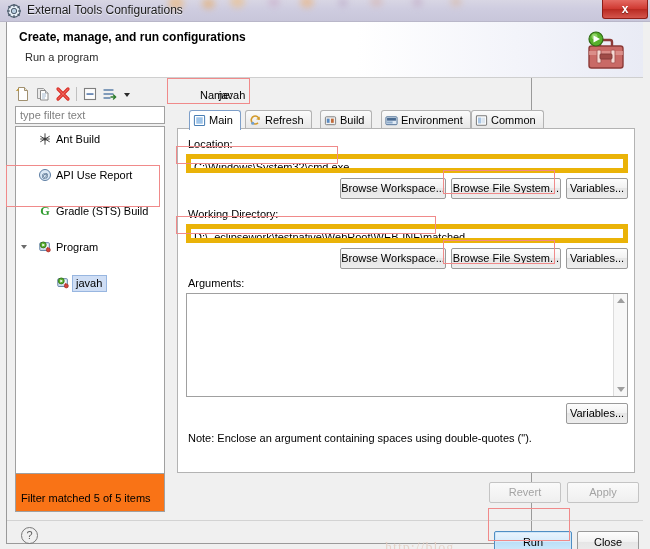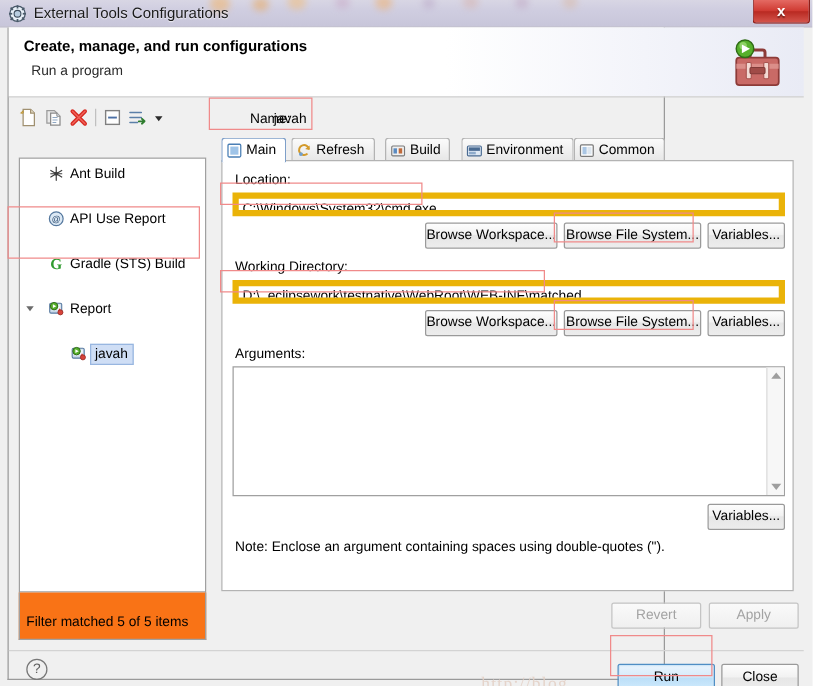--- a/index.html
+++ b/index.html
@@ -155,21 +155,21 @@
     position: absolute; left: 42px; top: 3px; font-size: 11px;
   }
   .annot-cn {
     position: absolute; left: 82px; top: 2px;
     font-size: 12px; color: #e8403a;
     font-family: "DejaVu Sans", sans-serif;
   }
 
   
   .tabs {
-    position: absolute; left: 4px; top: 26px; width: 458px; height: 19px;
+    position: absolute; left: 16px; top: 26px; width: 458px; height: 19px;
   }
   .tab {
     position: absolute; top: 0; height: 19px;
     border: 1px solid #b3b3b3;
     border-bottom: none;
     border-radius: 3px 3px 0 0;
     background: linear-gradient(to bottom, #fbfbfb, #e6e6e6);
     font-size: 11px; line-height: 18px;
     padding-left: 19px; padding-right: 7px;
     cursor: pointer;
@@ -368,20 +368,21 @@
           </svg>
         </div>
 
         <div class="tbtn" style="left:108px;width:12px;">
           <svg viewBox="0 0 12 16" width="12" height="16">
             <path d="M3 7 L9 7 L6 11 Z" fill="#2b2b2b"></path>
           </svg>
         </div>
       </div>
 
+      <div class="filter-box">type filter text</div>
 
       <div class="tree">
 
         <div class="tree-item" style="top:3px;">
           <svg class="ti-icon" style="left:22px;" viewBox="0 0 16 16">
             <g stroke="#3c3c3c" stroke-width="1.1" stroke-linecap="round">
               <path d="M8 2 v12"></path>
                 <path d="M3 5 l10 6"></path>
                 <path d="M13 5 l-10 6"></path>
               <path d="M3 8 h10"></path>
@@ -409,21 +410,21 @@
         <div class="tree-item expanded" style="top:57px;">
           <span class="ti-arrow"></span>
           <svg class="ti-icon" style="left:22px;" viewBox="0 0 16 16">
             <rect x="2" y="3" width="11" height="9" rx="1.2" fill="#c9d9ea" stroke="#5a7ba1" stroke-width="1"></rect>
             <rect x="3.2" y="4.2" width="8.6" height="5.2" fill="#eef5fb"></rect>
             <circle cx="6" cy="5.6" r="3.4" fill="#57b02c" stroke="#2f6b15" stroke-width=".9"></circle>
             <path d="M4.9 3.9 L8 5.6 L4.9 7.3 Z" fill="#ffffff"></path>
             <path d="M9.5 10 l3 0 l-1.5 -2.4 z" fill="#d8433a"></path>
             <circle cx="11.8" cy="11.3" r="2.3" fill="#d8433a" stroke="#9b2e27" stroke-width=".8"></circle>
           </svg>
-          <span class="ti-label" style="left:40px;">Report</span>
+          <span class="ti-label" style="left:40px;">Program</span>
         </div>
 
         <div class="tree-item" style="top:75px;">
           <svg class="ti-icon" style="left:40px;" viewBox="0 0 16 16">
             <rect x="2" y="3" width="11" height="9" rx="1.2" fill="#c9d9ea" stroke="#5a7ba1" stroke-width="1"></rect>
             <rect x="3.2" y="4.2" width="8.6" height="5.2" fill="#eef5fb"></rect>
             <circle cx="6" cy="5.6" r="3.4" fill="#57b02c" stroke="#2f6b15" stroke-width=".9"></circle>
             <path d="M4.9 3.9 L8 5.6 L4.9 7.3 Z" fill="#ffffff"></path>
             <path d="M9.5 10 l3 0 l-1.5 -2.4 z" fill="#d8433a"></path>
             <circle cx="11.8" cy="11.3" r="2.3" fill="#d8433a" stroke="#9b2e27" stroke-width=".8"></circle>

